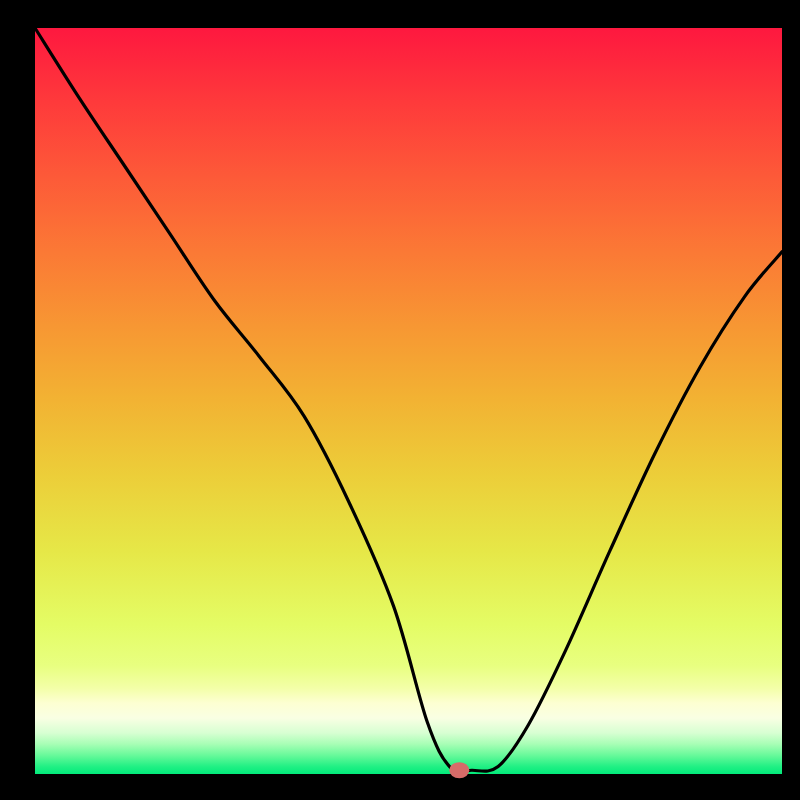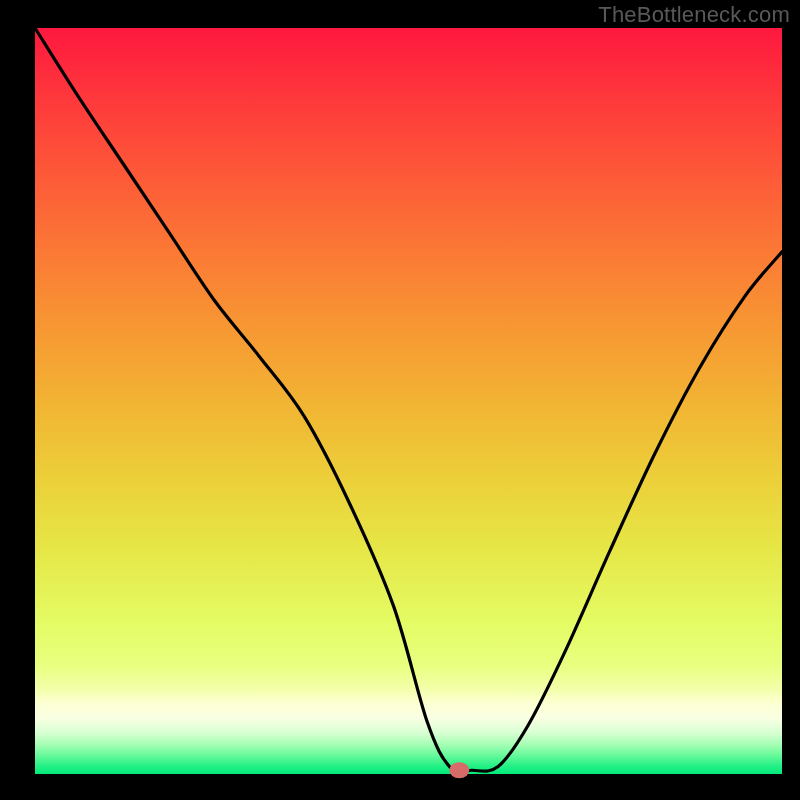--- a/index.html
+++ b/index.html
@@ -57,14 +57,13 @@
           <stop offset="96.00%" stop-color="#a7feb5"></stop>
           <stop offset="97.50%" stop-color="#67f99a"></stop>
           <stop offset="99.00%" stop-color="#21f084"></stop>
           <stop offset="100.00%" stop-color="#02ea7b"></stop>
         </linearGradient>
     </defs>
     <rect id="plot-bg" fill="url(#bg-grad)" x="35" y="28" width="747" height="746"></rect>
     <path id="curve" fill="none" stroke="#000000" stroke-width="3.2" stroke-linejoin="round" stroke-linecap="round" d="M 35.00 28.00 C 42.47 39.81, 64.88 75.87, 79.82 98.87 C 94.76 121.87, 109.70 143.63, 124.64 166.01 C 139.58 188.39, 154.52 210.77, 169.46 233.15 C 184.40 255.53, 199.34 279.78, 214.28 300.29 C 229.22 320.81, 244.16 336.97, 259.10 356.24 C 274.04 375.51, 288.98 391.68, 303.92 415.92 C 318.86 440.17, 333.80 470.00, 348.74 501.71 C 363.68 533.41, 380.49 569.47, 393.56 606.15 C 406.63 642.83, 417.84 695.05, 427.18 721.78 C 436.51 748.51, 442.12 758.46, 449.59 766.54 C 457.06 774.62, 463.90 770.27, 471.99 770.27 C 480.09 770.27, 488.80 774.00, 498.14 766.54 C 507.48 759.08, 516.81 744.78, 528.02 725.51 C 539.23 706.24, 551.67 680.13, 565.37 650.91 C 579.07 621.69, 595.25 583.15, 610.19 550.20 C 625.13 517.25, 640.07 483.68, 655.01 453.22 C 669.95 422.76, 684.89 393.54, 699.83 367.43 C 714.77 341.32, 730.95 315.83, 744.65 296.56 C 758.35 277.29, 775.77 259.26, 782.00 251.80"></path>
     <ellipse id="marker" cx="459.29599999999994" cy="770.27" rx="10" ry="8" fill="#d76b69"></ellipse>
   </svg>
-  <div class="watermark">TheBottleneck.com</div>
 </div>
 
 </body></html>

